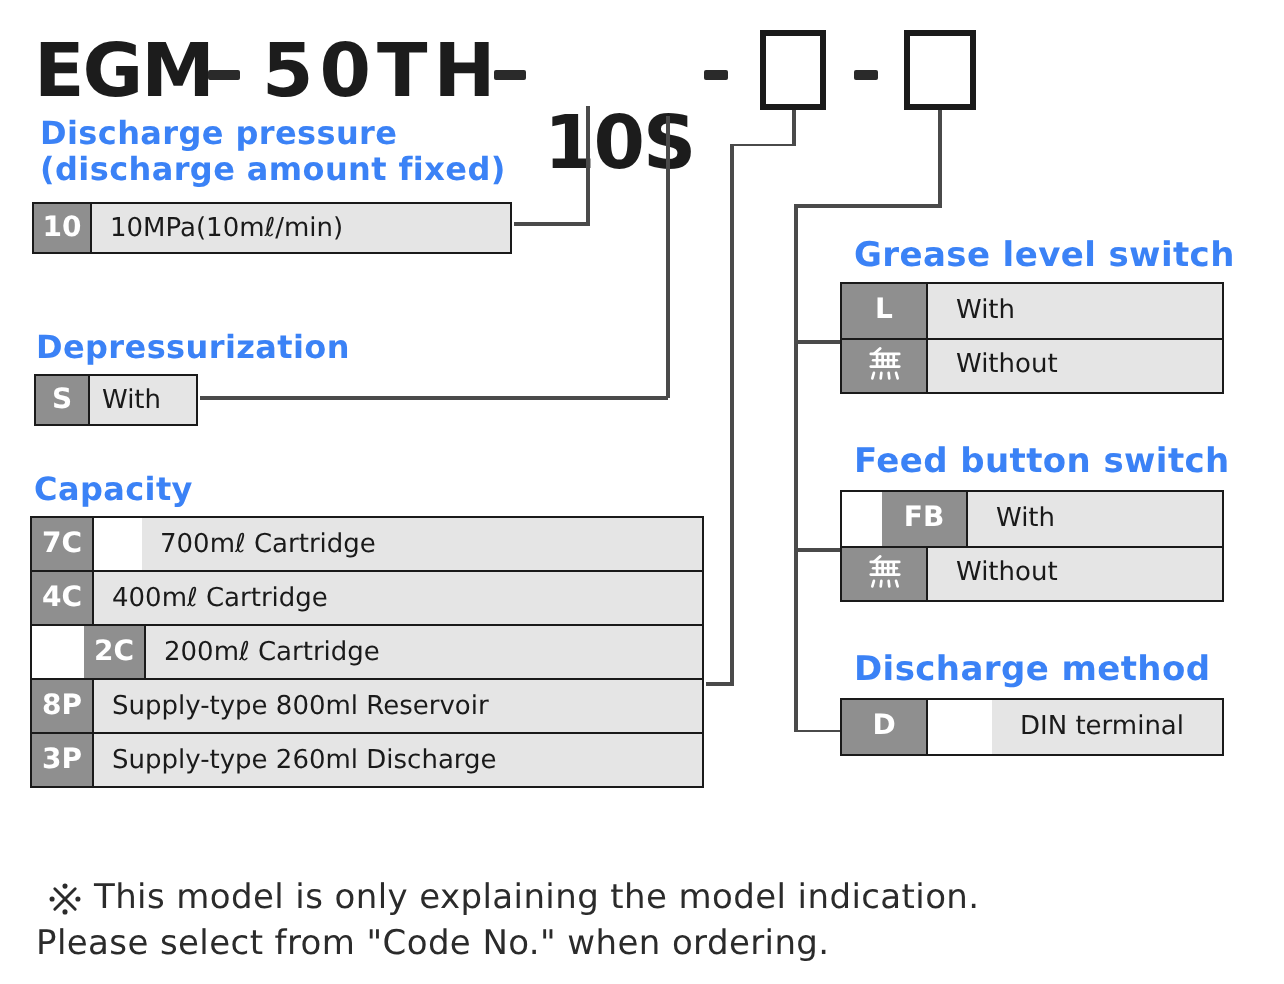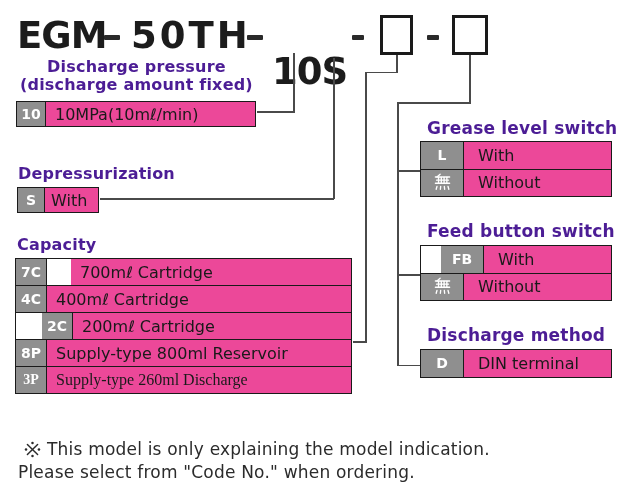--- a/index.html
+++ b/index.html
@@ -14,34 +14,34 @@
     color:#1c1c1c;white-space:nowrap;
   }
   .dash{position:absolute;height:5px;background:#2a2a2a;border-radius:1px;}
   .mbox{position:absolute;top:15px;border:3px solid #1a1a1a;background:#ffffff;}
   
   .vline,.hline{position:absolute;background:#4a4a4a;}
   .vline{width:1.6px;}
   .hline{height:1.6px;}
   
   .shead{position:absolute;font-weight:bold;font-size:16px;line-height:18px;
-    color:#4c1d95;white-space:nowrap;letter-spacing:.2px;text-align:center;}
+    color:#3b82f6;white-space:nowrap;letter-spacing:.2px;}
   .shead.big{font-size:17px;}
   
   .ctable{position:absolute;border:1.7px solid #1a1a1a;background:#fff;}
   .crow{display:flex;border-top:1.5px solid #1a1a1a;}
   .crow:first-child{border-top:none;}
   .code{
     background:#8f8f8f;color:#ffffff;font-weight:bold;font-size:14px;
     display:flex;align-items:center;justify-content:center;
     border-right:1.5px solid #1a1a1a;flex:0 0 auto;
   }
   .val{
-    flex:1 1 auto;display:flex;align-items:center;background:#ec4899;
-    font-size:16px;color:#1a1a1a;padding-left:9px;white-space:nowrap;
+    flex:1 1 auto;display:flex;align-items:center;background:#e5e5e5;
+    font-size:13px;color:#1a1a1a;padding-left:9px;white-space:nowrap;
   }
   
   .note-line{position:absolute;font-size:17px;color:#2b2b2b;white-space:nowrap;letter-spacing:.2px;}
   .refmark{position:absolute;width:17px;height:17px;}
   .mu-glyph{width:19px;height:19px;display:block;}
 </style>
 </head>
 <body>
 
 <span class="title-seg" style="left:17px;letter-spacing:-1px;">EGM</span>
@@ -102,21 +102,21 @@
     <span class="val">400mℓ Cartridge</span>
   </div>
   <div class="crow" style="height:26px;padding-left:26px;">
     <span class="code" style="width:30px;">2C</span>
     <span class="val">200mℓ Cartridge</span>
   </div>
   <div class="crow" style="height:26px;">
     <span class="code" style="width:30px;">8P</span>
     <span class="val">Supply-type 800ml Reservoir</span>
   </div>
-  <div class="crow" style="height:26px;font-family:Liberation Serif, serif;">
+  <div class="crow" style="height:26px;">
     <span class="code" style="width:30px;">3P</span>
     <span class="val">Supply-type 260ml Discharge</span>
   </div>
 </div>
 
 <div class="shead big" style="left:427px;top:119px;">Grease level switch</div>
 <div class="ctable" style="left:420px;top:141px;width:190px;">
   <div class="crow" style="height:26.5px;">
     <span class="code" style="width:42px;">L</span>
     <span class="val" style="padding-left:14px;">With</span>
@@ -166,21 +166,21 @@
       </svg>
     </span>
     <span class="val" style="padding-left:14px;">Without</span>
   </div>
 </div>
 
 <div class="shead big" style="left:427px;top:326px;">Discharge method</div>
 <div class="ctable" style="left:420px;top:349px;width:190px;">
   <div class="crow" style="height:26.5px;">
     <span class="code" style="width:42px;">D</span>
-    <span class="val" style="padding-left:14px;">DIN terminal</span>
+    <span class="val" style="padding-left:14px;margin-left:32px;">DIN terminal</span>
   </div>
 </div>
 
 <span class="refmark" style="left:24px;top:441px;" aria-label="※">
   <svg viewBox="0 0 20 20" width="17" height="17" fill="#2b2b2b" stroke="#2b2b2b" stroke-width="1.7" stroke-linecap="round">
     <path d="M4 4 L16 16"></path>
       <path d="M16 4 L4 16"></path>
     <circle cx="10" cy="2.4" r="1.5" stroke="none"></circle>
       <circle cx="10" cy="17.6" r="1.5" stroke="none"></circle>
     <circle cx="2.4" cy="10" r="1.5" stroke="none"></circle>

